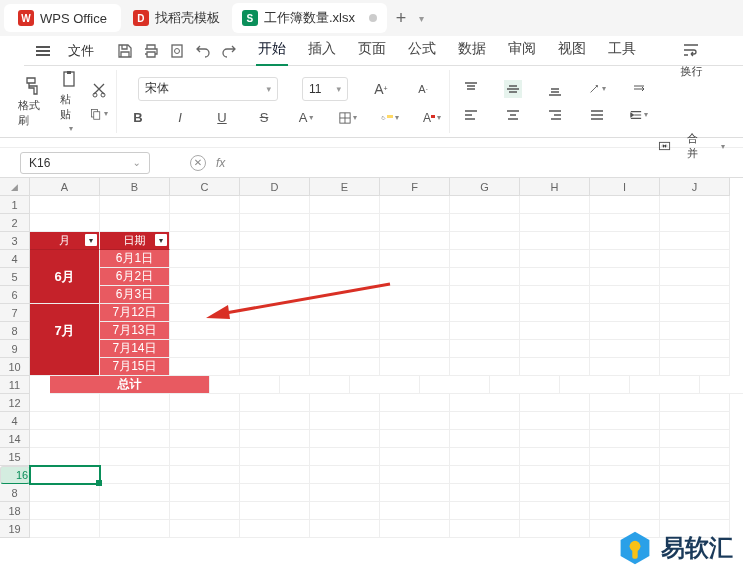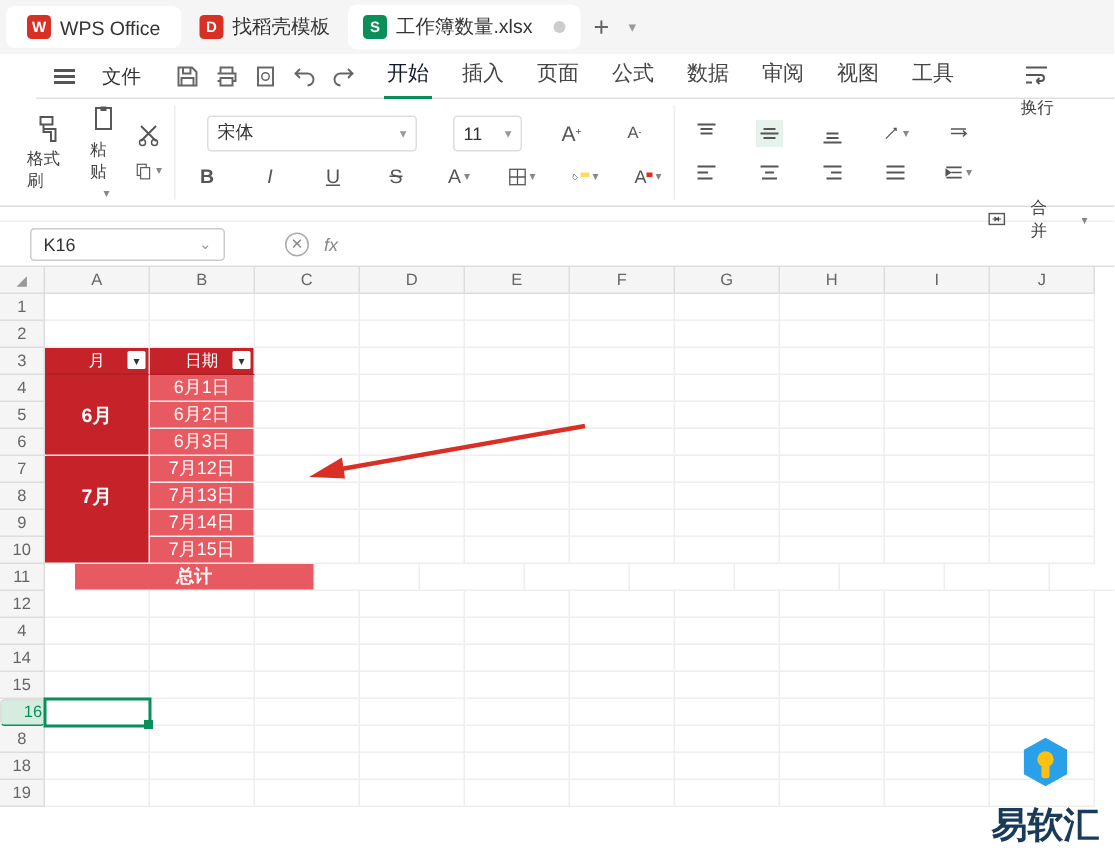--- a/index.html
+++ b/index.html
@@ -65,21 +65,21 @@
 .hdr-cell { background: #c5222a; color: #fff; font-size: 11px; position: relative; border-bottom: 1px solid #b01e26; }
 .hdr-cell .flt { position: absolute; right: 2px; top: 2px; width: 12px; height: 12px; background: #fff; color: #333; font-size: 8px; display: flex; align-items: center; justify-content: center; border-radius: 1px; }
 .month-cell { background: #c5222a; color: #fff; font-weight: bold; font-size: 13px; }
 .date-cell { background: #e85a61; color: #fff; font-size: 12px; }
 .total-cell { background: #e85a61; color: #fff; font-weight: bold; font-size: 12px; }
 .active-cell { outline: 2px solid #0a8f5a; outline-offset: -1px; position: relative; }
 .active-cell::after { content: ""; position: absolute; right: -3px; bottom: -3px; width: 6px; height: 6px; background: #0a8f5a; }
 
 .arrow-annot { position: absolute; pointer-events: none; }
 
-.watermark { position: absolute; right: 10px; bottom: 8px; display: flex; align-items: center; gap: 8px; font-size: 24px; font-weight: bold; color: #1a3a5a; flex-direction: column; }
+.watermark { position: absolute; right: 10px; bottom: 8px; display: flex; align-items: center; gap: 8px; font-size: 24px; font-weight: bold; color: #1a3a5a; }
 .wm-ico { width: 36px; height: 36px; }
 
 svg { display: block; }
 </style>
 </head>
 <body>
 
 <div class="titlebar">
   <div class="app-tab">
     <span class="icon-s icon-wps">W</span>

